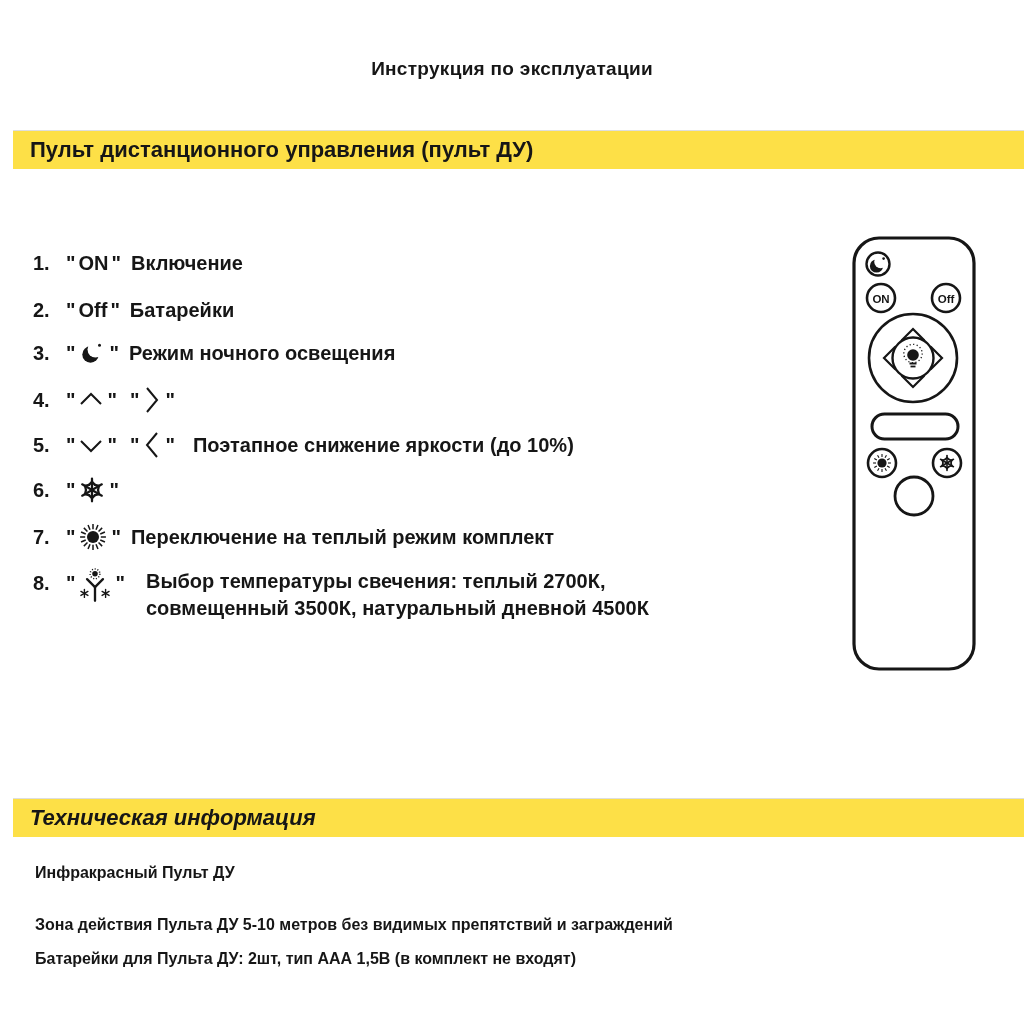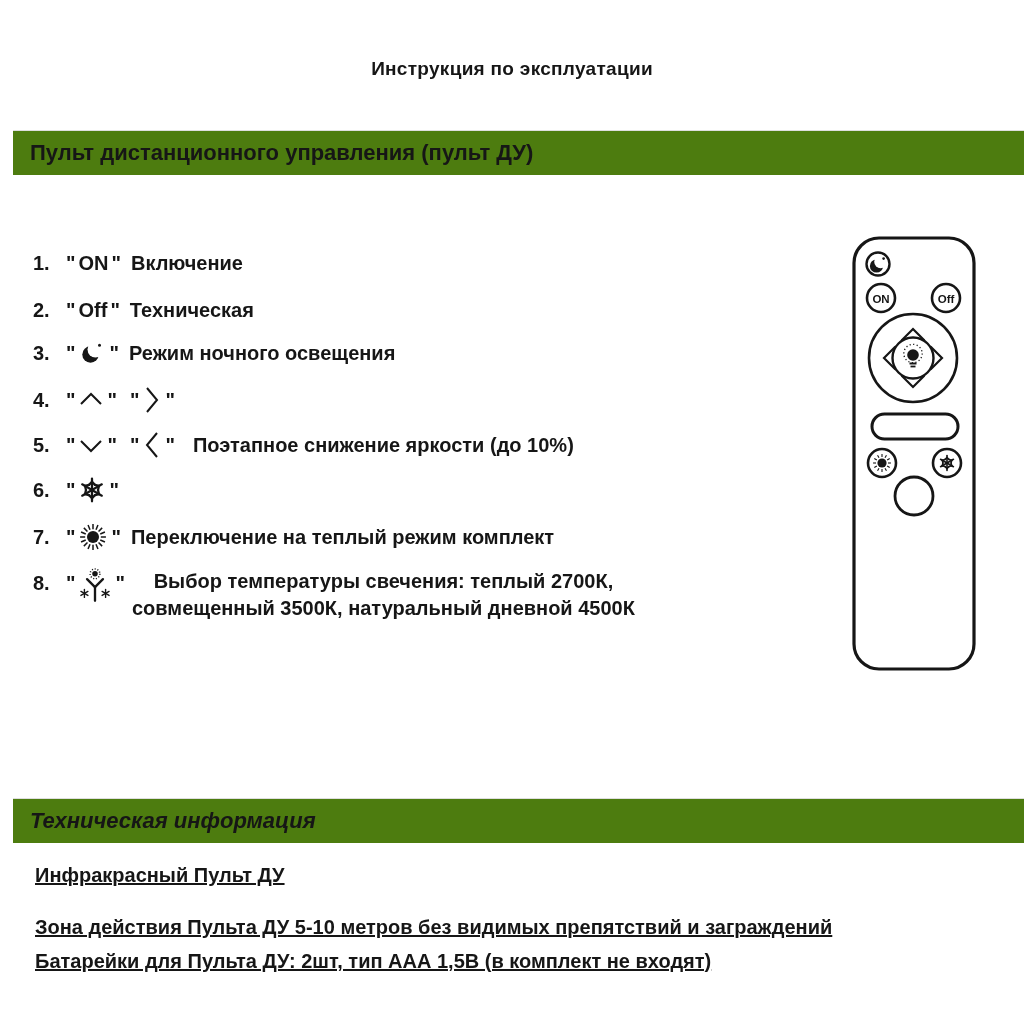--- a/index.html
+++ b/index.html
@@ -9,44 +9,44 @@
     font-weight:700;
     color:#161616;
     position:relative;
     overflow:hidden;
   }
   .title {
     position:absolute; top:58px; left:0; width:100%;
     text-align:center; font-size:19px; letter-spacing:.3px;
   }
   .bar {
-    position:absolute; left:13px; right:0; height:45px;
-    background:#4d7c0f;
+    position:absolute; left:13px; right:0; height:39px;
+    background:#fde047;
     display:flex; align-items:center;
     padding-left:17px; font-size:22px;
     border-top:1px solid #dedede;
   }
   .bar1 { top:130px; }
   .bar2 { top:798px;font-style:italic; }
   .row {
     position:absolute; left:33px;
     display:flex; align-items:center;
     height:28px; font-size:20px; white-space:nowrap;
   }
   .row .num { width:30px; }
   .q { padding:0 3px; }
   .icon { display:inline-flex; align-items:center; justify-content:center; }
   .desc { margin-left:7px; }
   .desc-wide { margin-left:15px; }
   .gap { width:7px; }
   .row8 { align-items:flex-start; height:auto; }
   .row8 .num, .row8 .q, .row8 .icon8wrap { line-height:30px; }
-  .desc2block { margin-left:4px; line-height:27px;text-align:center; }
+  .desc2block { margin-left:18px; line-height:27px; }
   .remote { position:absolute; left:852px; top:236px; }
-  .tech-line { position:absolute; left:35px; font-size:20px; white-space:nowrap;text-decoration:underline; }
+  .tech-line { position:absolute; left:35px; font-size:16px; white-space:nowrap; }
   svg { display:block; }
 </style>
 </head>
 <body>
 
 <div class="title">Инструкция по эксплуатации</div>
 
 <div class="bar bar1">
   <span>Пульт дистанционного управления (пульт ДУ)</span>
 </div>
@@ -57,21 +57,21 @@
   <span>ON</span>
   <span class="q">"</span>
   <span class="desc">Включение</span>
 </div>
 
 <div class="row" style="top:296px">
   <span class="num">2.</span>
   <span class="q">"</span>
   <span>Off</span>
   <span class="q">"</span>
-  <span class="desc">Техническая</span>
+  <span class="desc">Батарейки</span>
 </div>
 
 <div class="row" style="top:339px">
   <span class="num">3.</span>
   <span class="q">"</span>
   <span class="icon">
     <svg width="28" height="28" viewBox="0 0 28 28">
       <circle cx="12.5" cy="15.5" r="8.2" fill="#161616"></circle>
       <circle cx="17.5" cy="10.5" r="8.0" fill="#ffffff"></circle>
       <circle cx="21.5" cy="6.2" r="1.5" fill="#161616"></circle>

